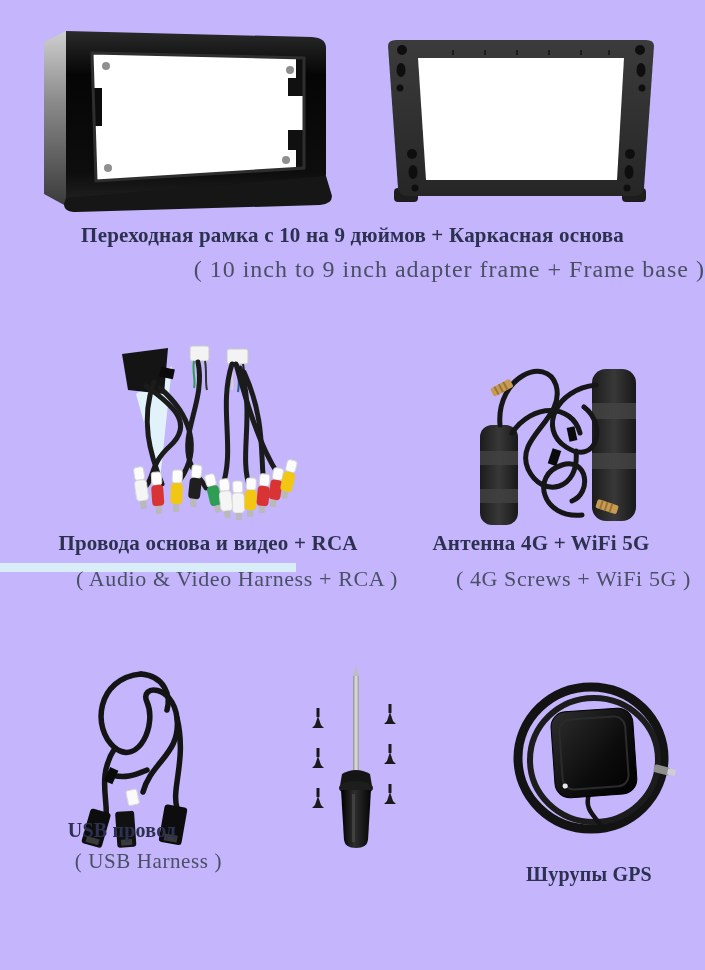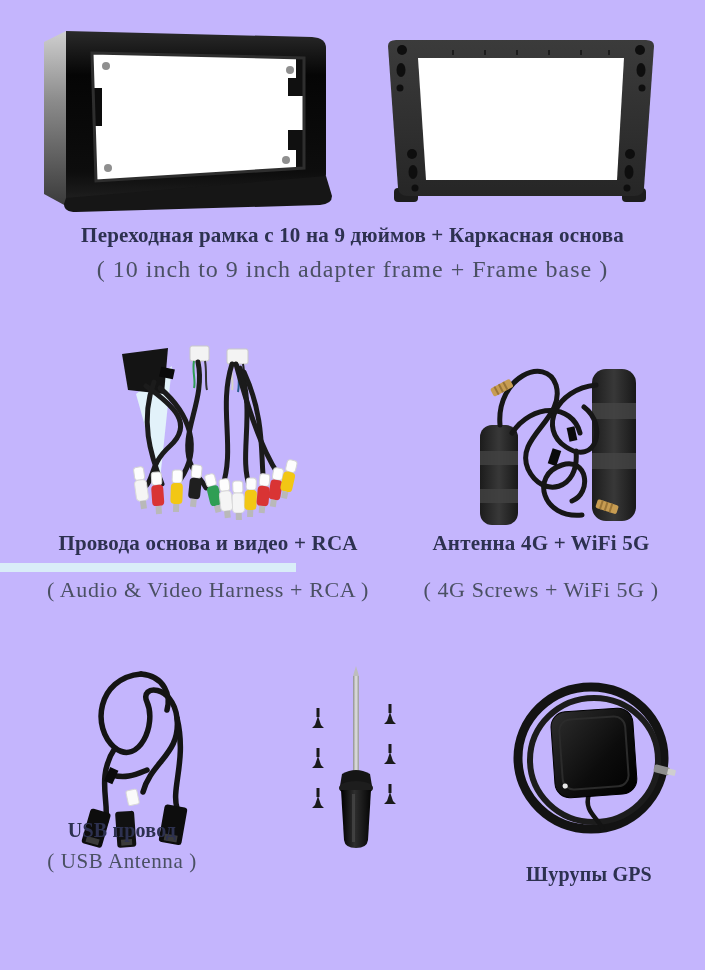--- a/index.html
+++ b/index.html
@@ -11,26 +11,26 @@
     background:#c4b5fd;
     overflow:hidden;
     font-family:Liberation Serif, serif;
   }
   .abs { position:absolute; }
   .caption { text-align:center; z-index:2; }
   .cap-ru {
     font-weight:bold; color:#2d3150; letter-spacing:.2px;
   }
   .cap-en {
-    font-weight:400; color:#4a5063; letter-spacing:.6px;
+    font-weight:400; color:#4a5063; letter-spacing:.6px;text-align:right;
   }
   .title-ru { font-size:21px; line-height:26px; }
   .title-en { font-size:24px; line-height:30px; margin-top:6px; letter-spacing:1px; }
   .mid-ru { font-size:21px; line-height:25px; }
-  .mid-en { font-size:22px; line-height:26px; margin-top:21px; }
+  .mid-en { font-size:22px; line-height:26px; margin-top:10px; }
   .bot-ru { font-size:20px; line-height:24px; }
   .bot-en { font-size:21px; line-height:25px; margin-top:7px; }
   .stripe {
     position:absolute; left:0; top:563px; width:296px; height:9px;
     background:#d9edf8; z-index:1;
   }
   svg { display:block; }
 </style>
 </head>
 <body>
@@ -347,19 +347,19 @@
 
     <g transform="rotate(-4 90 76)">
       <rect x="50" y="32" width="82" height="86" rx="15" fill="url(#puck)" stroke="#000"></rect>
       <rect x="58" y="40" width="66" height="70" rx="11" fill="none" stroke="#2b2b2b" stroke-width="2"></rect>
       <circle cx="60" cy="106" r="2.6" fill="#e8e8e8"></circle>
     </g>
   </svg>
 
   <div class="abs caption" style="left:22px; top:818px; width:200px;">
     <div class="cap-ru bot-ru">USB провод</div>
-    <div class="cap-en bot-en">( USB Antenna )</div>
+    <div class="cap-en bot-en">( USB Harness )</div>
   </div>
   <div class="abs caption" style="left:484px; top:862px; width:210px;">
     <div class="cap-ru bot-ru">Шурупы GPS</div>
   </div>
 
 </div>
 
 </body></html>

